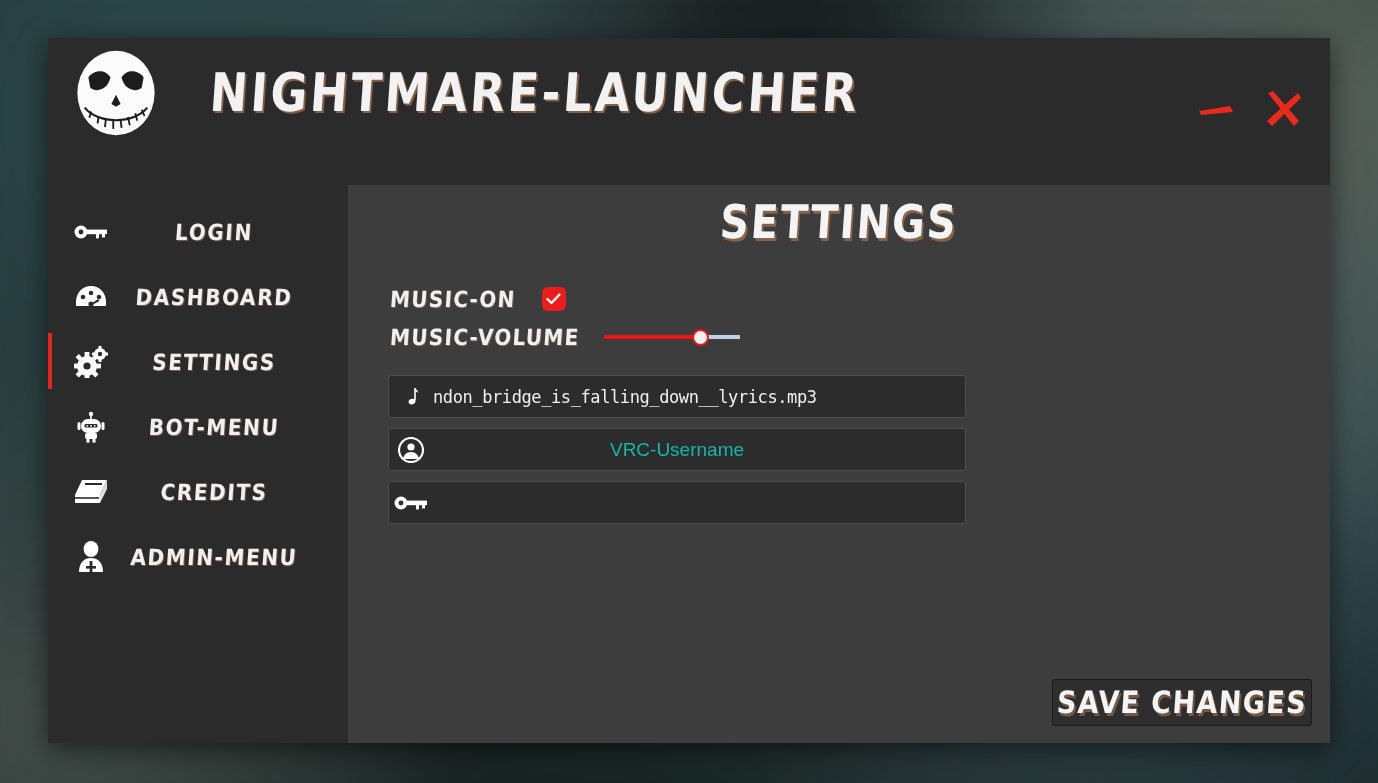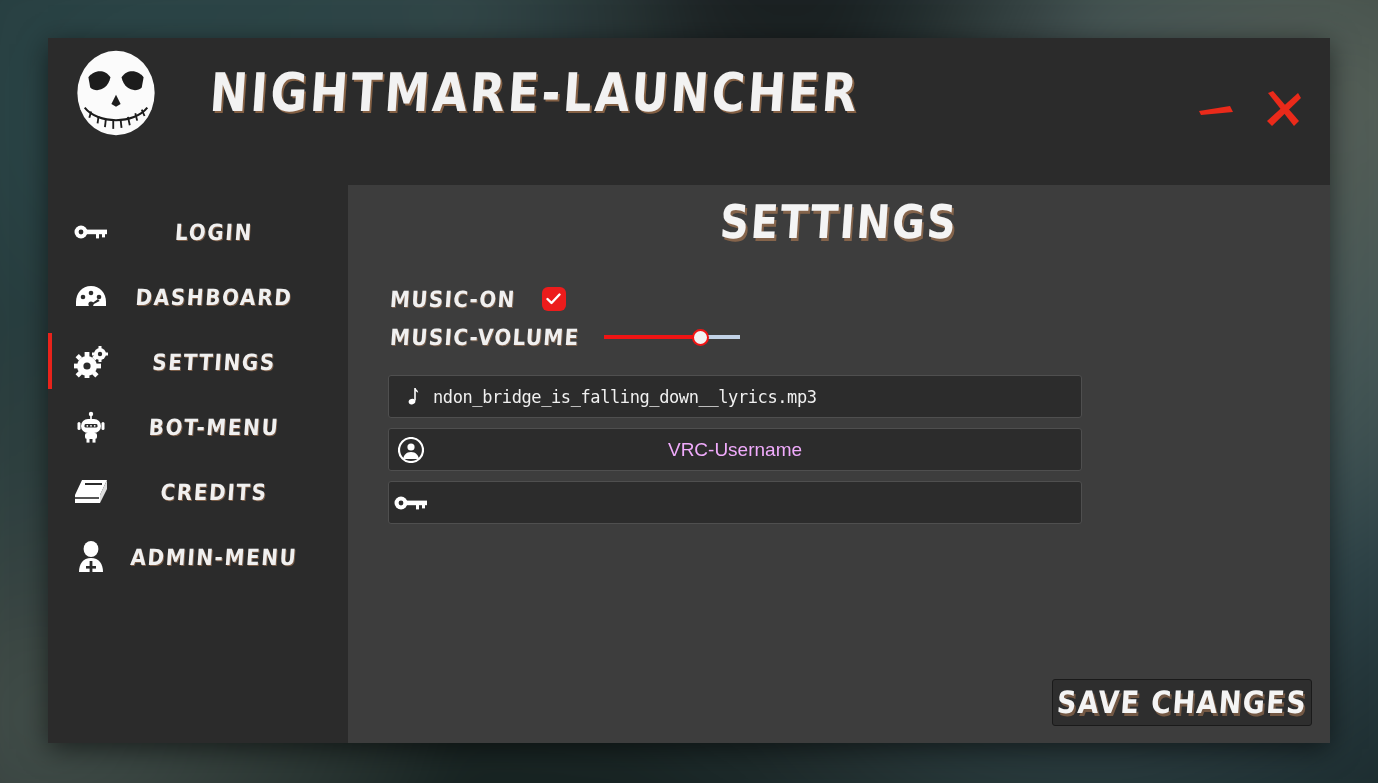--- a/index.html
+++ b/index.html
@@ -219,21 +219,21 @@
   }
 
   .input-field {
     height: 43px;
     margin-top: 10px;
     background: #2c2c2c;
     border: 1px solid #4f4f4f;
     border-radius: 3px;
     display: flex;
     align-items: center;
-    width: 694px;
+    width: 578px;
     cursor: text;
   }
   #music-file-field { margin-top: 26px; }
   .field-icon {
     width: 44px;
     flex: 0 0 44px;
     display: flex;
     align-items: center;
     justify-content: center;
     color: #ffffff;
@@ -241,21 +241,21 @@
   .field-text {
     flex: 1;
     font-family: "DejaVu Sans Mono", monospace;
     font-size: 17px;
     color: #f0f0f0;
     letter-spacing: -0.4px;
     white-space: nowrap;
     overflow: hidden;
   }
   .field-text.placeholder {
-    color: #f0abfc;
+    color: #14b8a6;
     text-align: center;
     padding-right: 44px;
     font-family: "Liberation Sans", sans-serif;
     font-size: 19px;
     letter-spacing: 0px;
   }
   #music-file-field .field-text { position: relative; }
 
   #save-changes-button {
     position: absolute;

